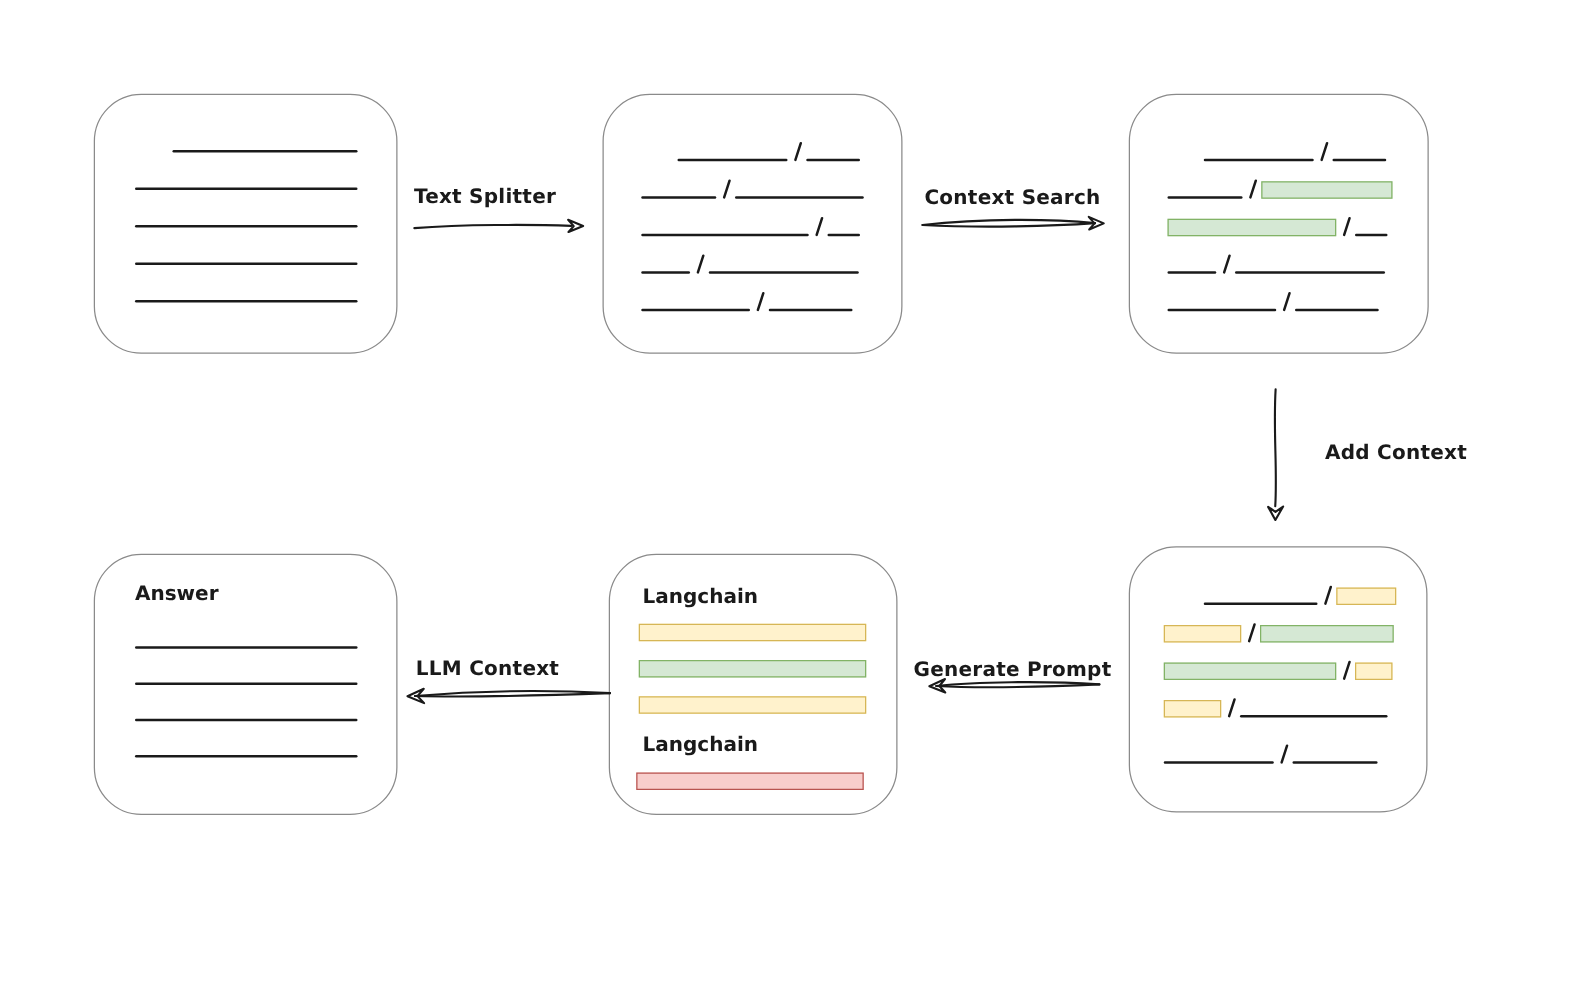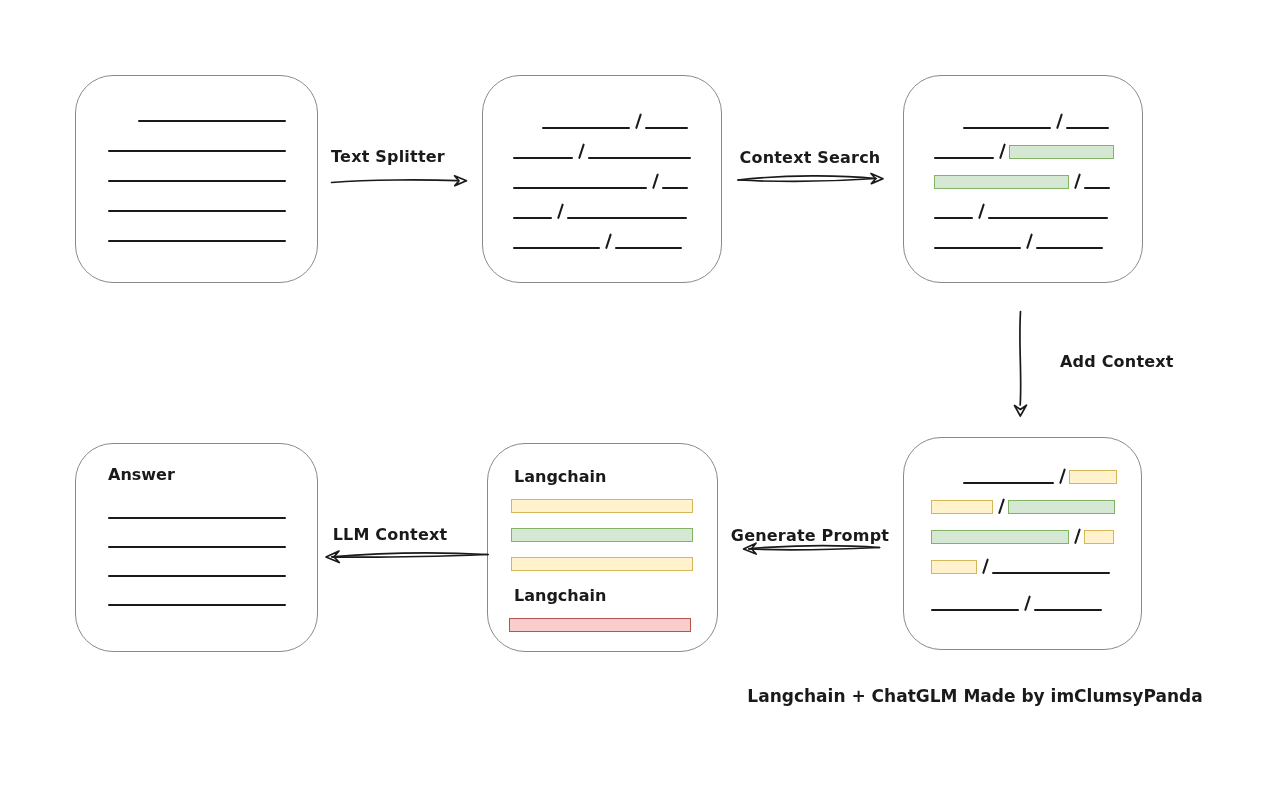--- a/index.html
+++ b/index.html
@@ -213,15 +213,14 @@
     <path d="M139.5,8.5 C95,10.5 40,11.5 9,9.8"></path>
     <path d="M16,4.2 L3.5,10 L16.2,15 L11.5,9.8 Z"></path>
   </svg>
 
   <svg class="arrow" style="left:322px;top:547px" width="168" height="18" viewBox="0 0 168 18">
     <path d="M166,7.5 C110,4.5 55,6 10,9.8"></path>
     <path d="M166,7.5 C110,9.5 55,11 10,9.8"></path>
     <path d="M17,4 L4,10 L17.3,15.5 L12,9.9 Z"></path>
   </svg>
 
-  <div class="footer" style="left:975px;top:685px">Langchain + ChatGLM Made by imClumsyPanda</div>
 
 </div>
 
 </body></html>

